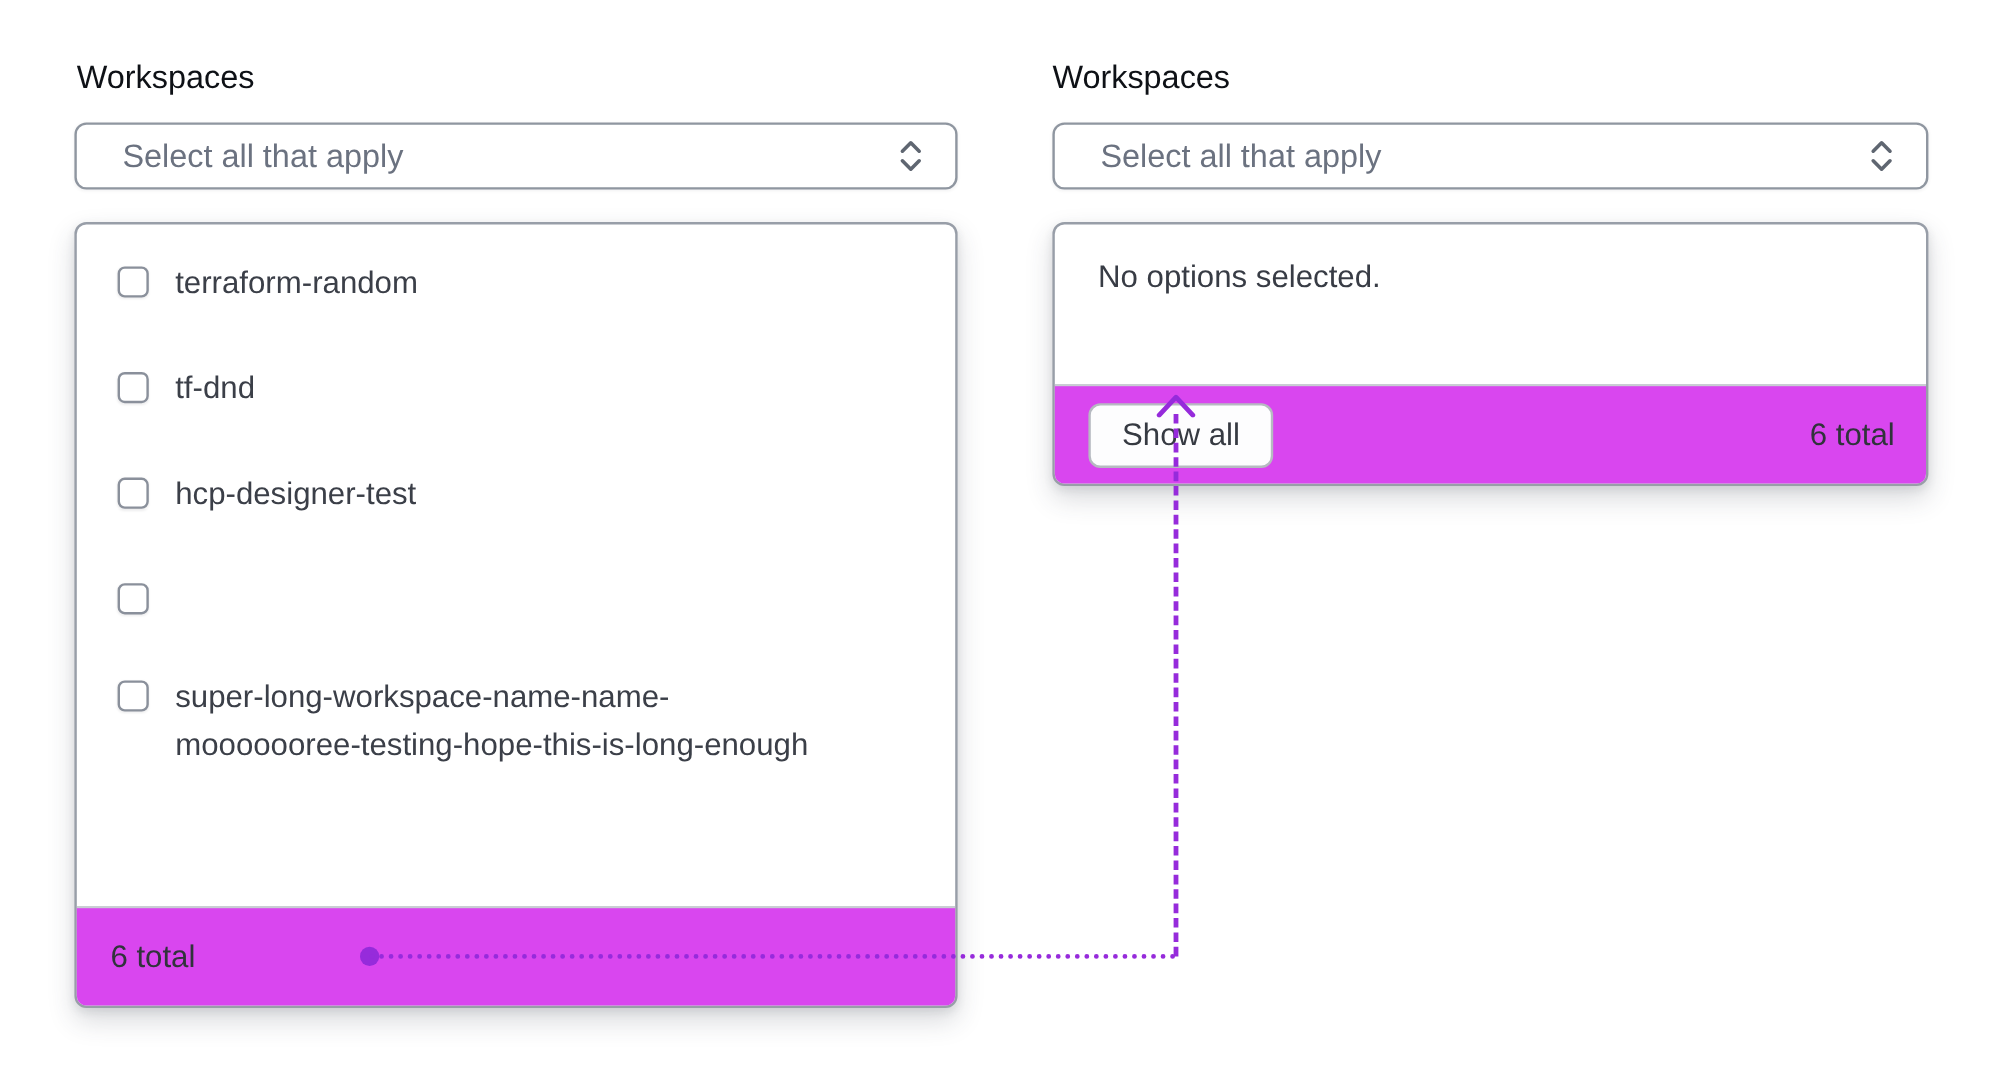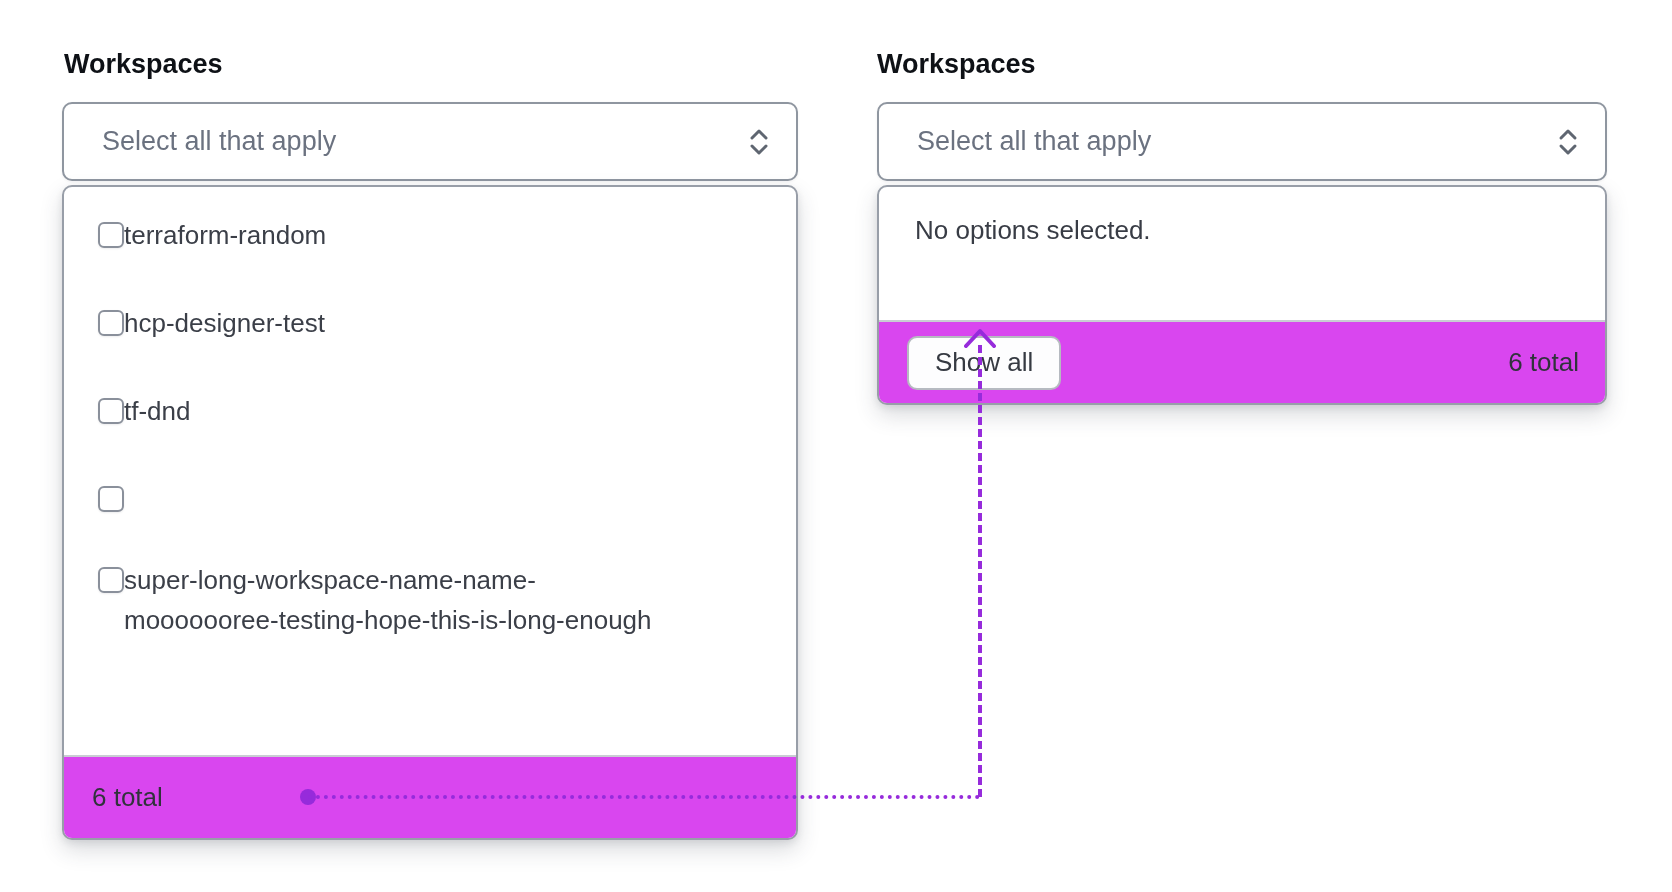--- a/index.html
+++ b/index.html
@@ -9,27 +9,27 @@
     width: 1672px;
     height: 892px;
     background: #ffffff;
     overflow: hidden;
     font-family: "Liberation Sans", "DejaVu Sans", sans-serif;
   }
   .abs { position: absolute; }
 
   .field-label {
     font-size: 27px;
-    font-weight: 700;
+    font-weight: 400;
     color: #0e1116;
     line-height: 32px;
   }
 
   .trigger {
-    height: 79px;
+    height: 56px;
     background: #ffffff;
     border: 2px solid #8f96a0;
     border-radius: 10px;
     display: flex;
     align-items: center;
     justify-content: space-between;
     padding: 0 24px 0 38px;
     box-shadow: 0 1px 3px rgba(20,25,35,0.06);
     cursor: pointer;
   }
@@ -46,20 +46,21 @@
     box-shadow: 0 10px 22px rgba(50,55,70,0.18), 0 3px 7px rgba(50,55,70,0.10);
   }
 
   .options-list {
     list-style: none;
     padding: 4px 26px 0 34px;
   }
   .option-row {
     display: flex;
     align-items: flex-start;
+    gap: 22px;
     padding: 24px 0;
     cursor: pointer;
   }
   .checkbox {
     width: 26px;
     height: 26px;
     flex-shrink: 0;
     margin-top: 7px;
     background: #ffffff;
     border: 2px solid #8a909b;
@@ -135,25 +136,25 @@
   </div>
 
   <div class="abs panel" style="left:62px; top:185px; width:736px; height:655px;">
     <ul class="options-list">
       <li class="option-row">
         <span class="checkbox"></span>
         <span class="option-label">terraform-random</span>
       </li>
       <li class="option-row">
         <span class="checkbox"></span>
-        <span class="option-label">hcp-designer-test</span>
+        <span class="option-label">tf-dnd</span>
       </li>
       <li class="option-row">
         <span class="checkbox"></span>
-        <span class="option-label">tf-dnd</span>
+        <span class="option-label">hcp-designer-test</span>
       </li>
       <li class="option-row">
         <span class="checkbox"></span>
       </li>
       <li class="option-row">
         <span class="checkbox"></span>
         <span class="option-label">super-long-workspace-name-name-
 mooooooree-testing-hope-this-is-long-enough</span>
       </li>
     </ul>

